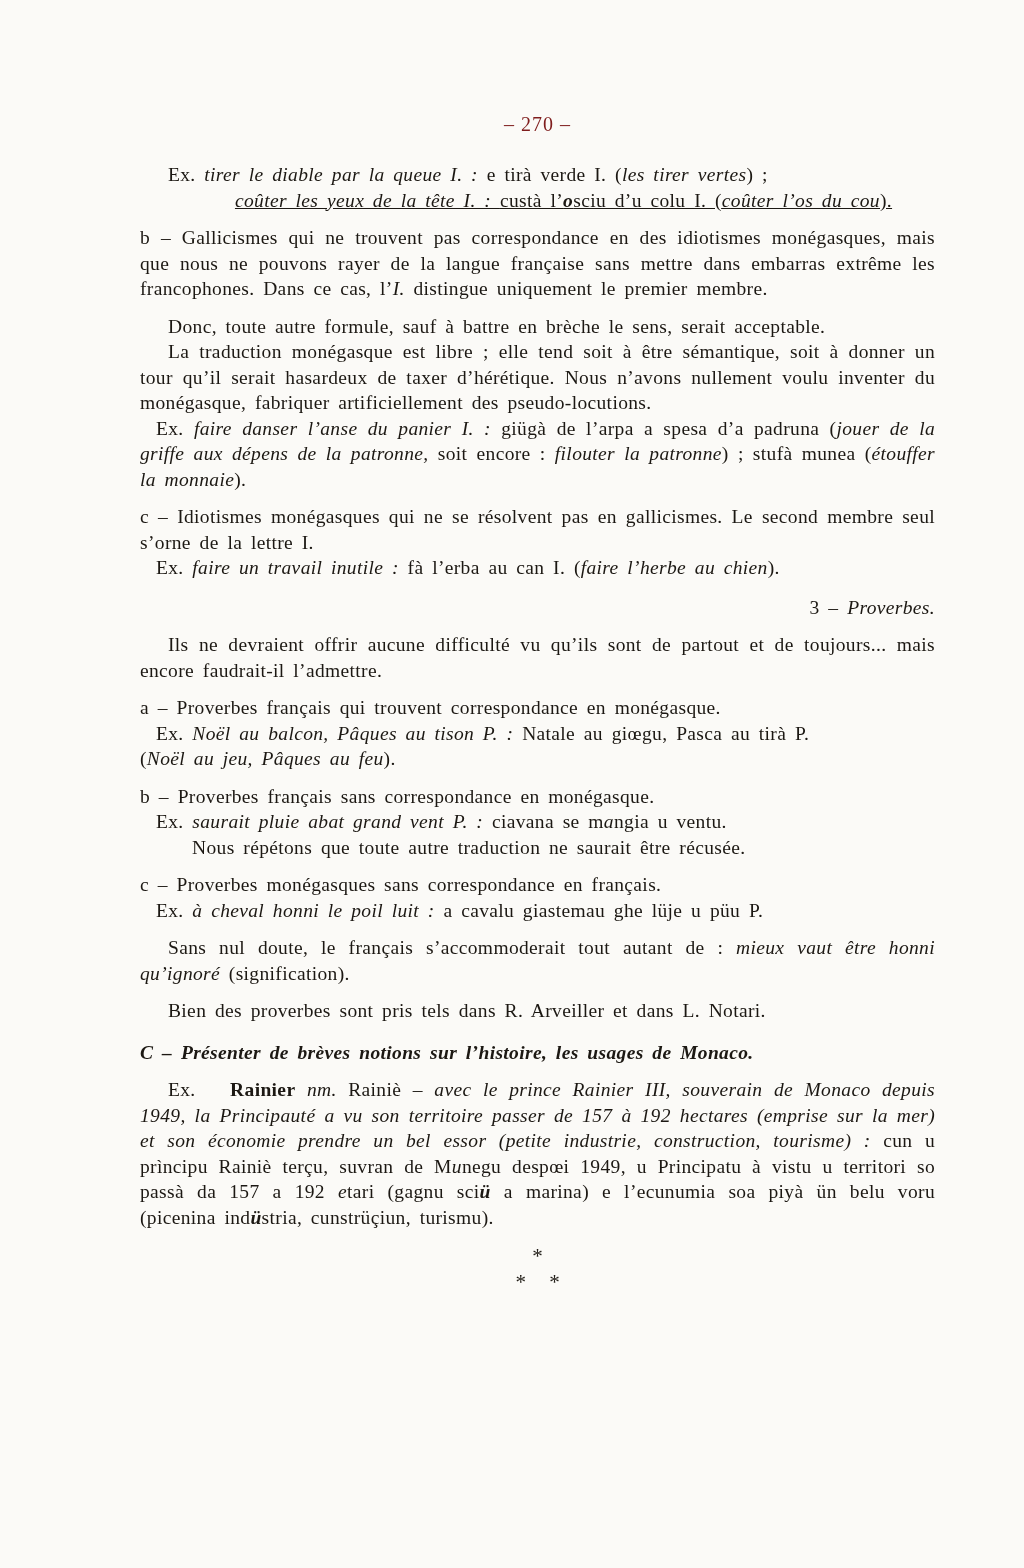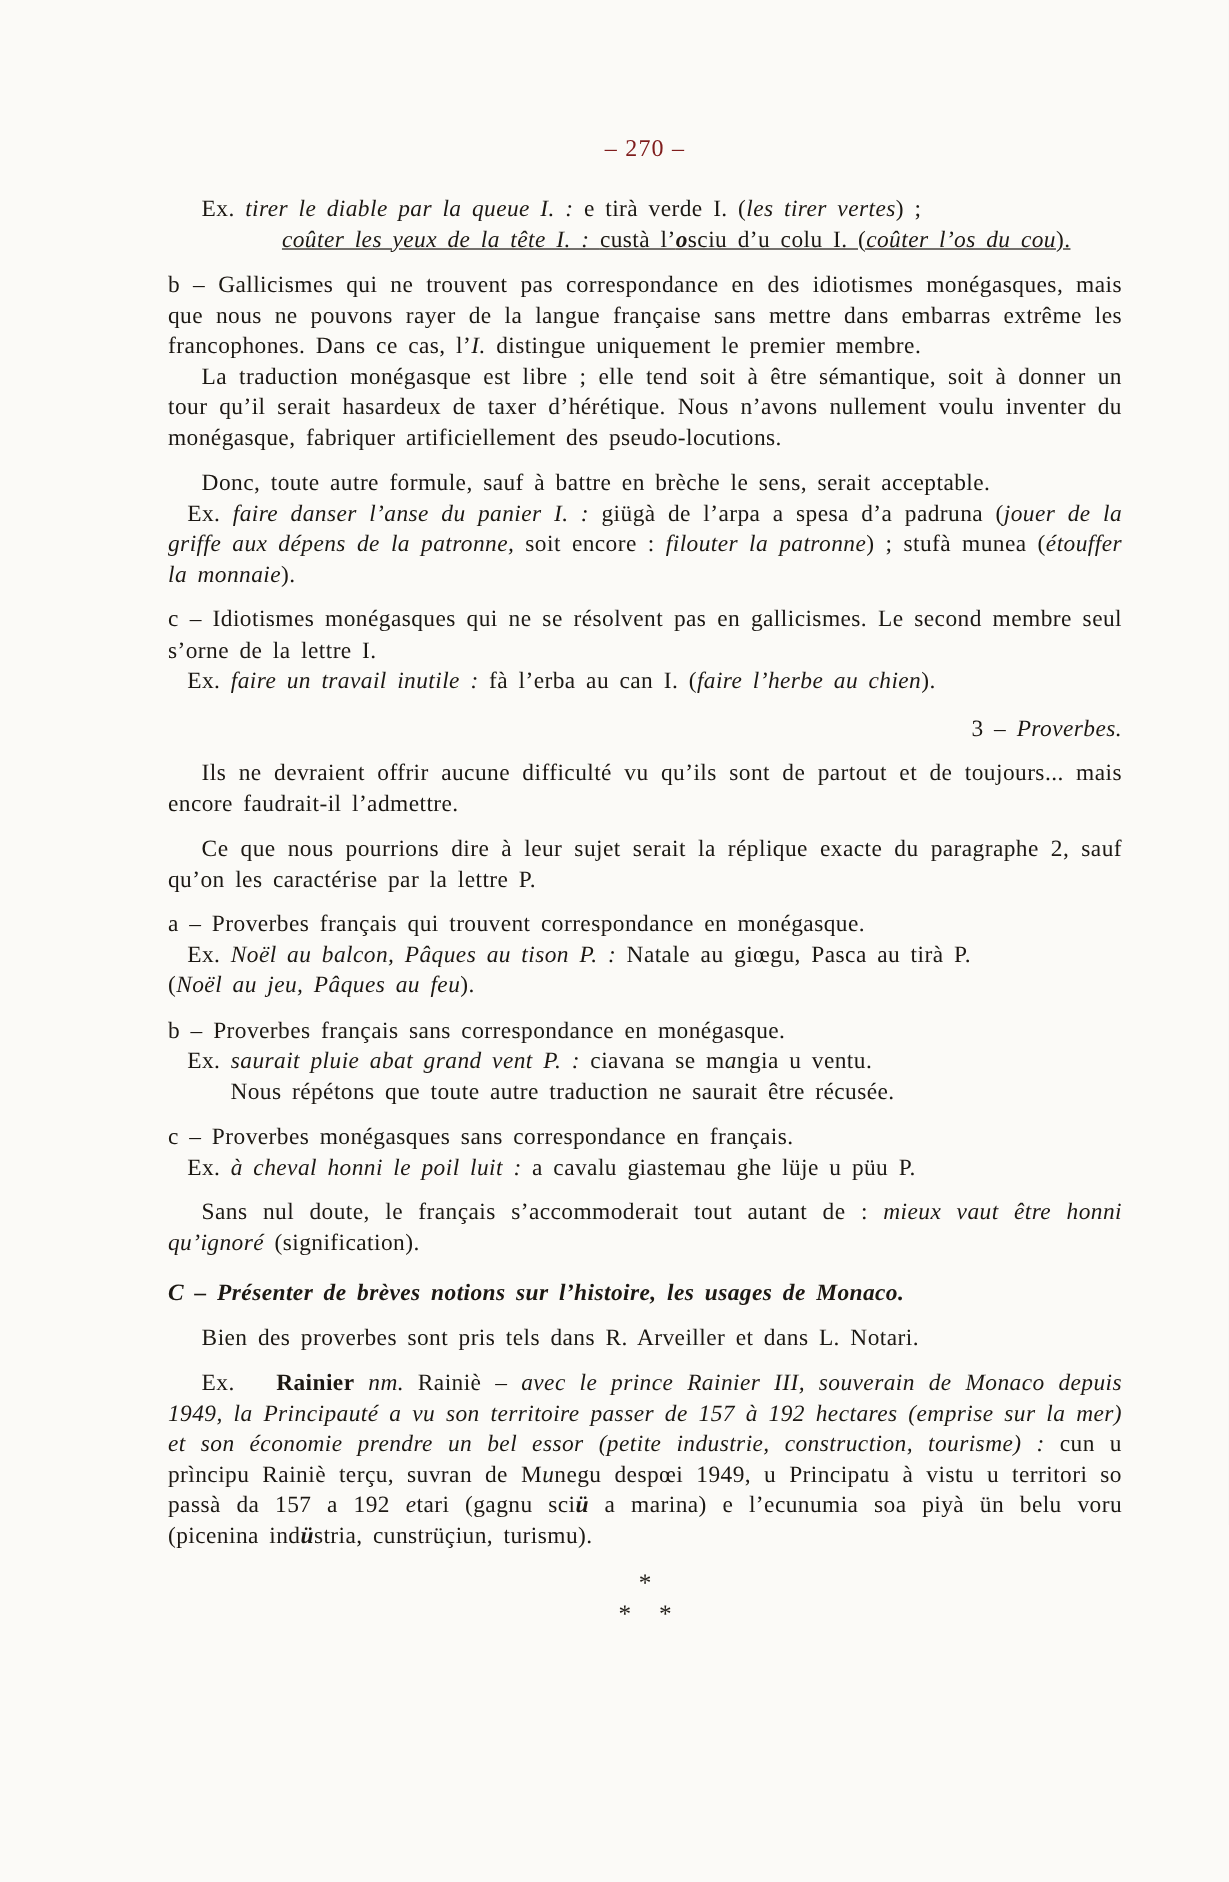--- a/index.html
+++ b/index.html
@@ -69,38 +69,37 @@
 </head>
 <body>
 
 <div class="page">
   <div class="col">
     <div class="pagenum">– 270 –</div>
     <div class="textcol" id="text-body">
         <div class="blk pair1"><span>Ex. </span><span class="i">tirer le diable par la queue I. : </span><span>e tirà verde I. (</span><span class="i">les tirer vertes</span><span>) ;</span></div>
         <div class="blk pair2"><span class="i">coûter les yeux de la tête I. : </span><span>custà l’</span><span class="bi">o</span><span>sciu d’u colu I. (</span><span class="i">coûter l’os du cou</span><span>).</span></div>
         <div class="blk lead"><span>b – Gallicismes qui ne trouvent pas correspondance en des idiotismes monégasques, mais que nous ne pouvons rayer de la langue française sans mettre dans embarras extrême les francophones. Dans ce cas, l’</span><span class="i">I.</span><span> distingue uniquement le premier membre.</span></div>
+        <div class="blk body"><span>Donc, toute autre formule, sauf à battre en brèche le sens, serait acceptable.</span></div>
         <div class="blk body0"><span>La traduction monégasque est libre ; elle tend soit à être sémantique, soit à donner un tour qu’il serait hasardeux de taxer d’hérétique. Nous n’avons nullement voulu inventer du monégasque, fabriquer artificiellement des pseudo-locutions.</span></div>
-        <div class="blk body"><span>Donc, toute autre formule, sauf à battre en brèche le sens, serait acceptable.</span></div>
         <div class="blk ex"><span>Ex. </span><span class="i">faire danser l’anse du panier I. : </span><span>giügà de l’arpa a spesa d’a padruna (</span><span class="i">jouer de la griffe aux dépens de la patronne,</span><span> soit encore : </span><span class="i">filouter la patronne</span><span>) ; stufà munea (</span><span class="i">étouffer la monnaie</span><span>).</span></div>
         <div class="blk lead"><span>c – Idiotismes monégasques qui ne se résolvent pas en gallicismes. Le second membre seul s’orne de la lettre I.</span></div>
         <div class="blk ex"><span>Ex. </span><span class="i">faire un travail inutile : </span><span>fà l’erba au can I. (</span><span class="i">faire l’herbe au chien</span><span>).</span></div>
         <div class="blk secnum"><span>3 – </span><span class="i">Proverbes.</span></div>
         <div class="blk body"><span>Ils ne devraient offrir aucune difficulté vu qu’ils sont de partout et de toujours... mais encore faudrait-il l’admettre.</span></div>
-        <div class="blk body"><span>Ce que nous pourrions dire à leur sujet serait la réplique exacte du paragraphe 2, sauf qu’on les caractérise par la lettre P.</span></div>
         <div class="blk lead"><span>a – Proverbes français qui trouvent correspondance en monégasque.</span></div>
         <div class="blk ex"><span>Ex. </span><span class="i">Noël au balcon, Pâques au tison P. : </span><span>Natale au giœgu, Pasca au tirà P.</span><br><span>(</span><span class="i">Noël au jeu, Pâques au feu</span><span>).</span></div>
         <div class="blk lead"><span>b – Proverbes français sans correspondance en monégasque.</span></div>
         <div class="blk ex"><span>Ex. </span><span class="i">saurait pluie abat grand vent P. : </span><span>ciavana se m</span><span class="i">a</span><span>ngia u ventu.</span></div>
         <div class="blk sub"><span>Nous répétons que toute autre traduction ne saurait être récusée.</span></div>
         <div class="blk lead"><span>c – Proverbes monégasques sans correspondance en français.</span></div>
         <div class="blk ex"><span>Ex. </span><span class="i">à cheval honni le poil luit : </span><span>a cavalu giastemau ghe lüje u püu P.</span></div>
         <div class="blk body"><span>Sans nul doute, le français s’accommoderait tout autant de : </span><span class="i">mieux vaut être honni qu’ignoré</span><span> (signification).</span></div>
+        <div class="blk body"><span>Bien des proverbes sont pris tels dans R. Arveiller et dans L. Notari.</span></div>
         <div class="blk heading"><span>C – Présenter de brèves notions sur l’histoire, les usages de Monaco.</span></div>
-        <div class="blk body"><span>Bien des proverbes sont pris tels dans R. Arveiller et dans L. Notari.</span></div>
         <div class="blk body"><span>Ex.&nbsp;&nbsp; </span><span class="b">Rainier</span><span> </span><span class="i">nm.</span><span> Rainiè – </span><span class="i">avec le prince Rainier III, souverain de Monaco depuis 1949, la Principauté a vu son territoire passer de 157 à 192 hectares (emprise sur la mer) et son économie prendre un bel essor (petite industrie, construction, tourisme) :</span><span> cun u prìncipu Rainiè terçu, suvran de M</span><span class="i">u</span><span>negu despœi 1949, u Principatu à vistu u territori so passà da 157 a 192 </span><span class="i">e</span><span>tari (gagnu sci</span><span class="bi">ü</span><span> a marina) e l’ecunumia soa piyà ün belu voru (picenina ind</span><span class="bi">ü</span><span>stria, cunstrüçiun, turismu).</span></div>
       </div>
     <div class="dinkus">
       <div class="d1">*</div>
       <div class="d2">* *</div>
     </div>
   </div>
 </div>
 
 </body></html>

